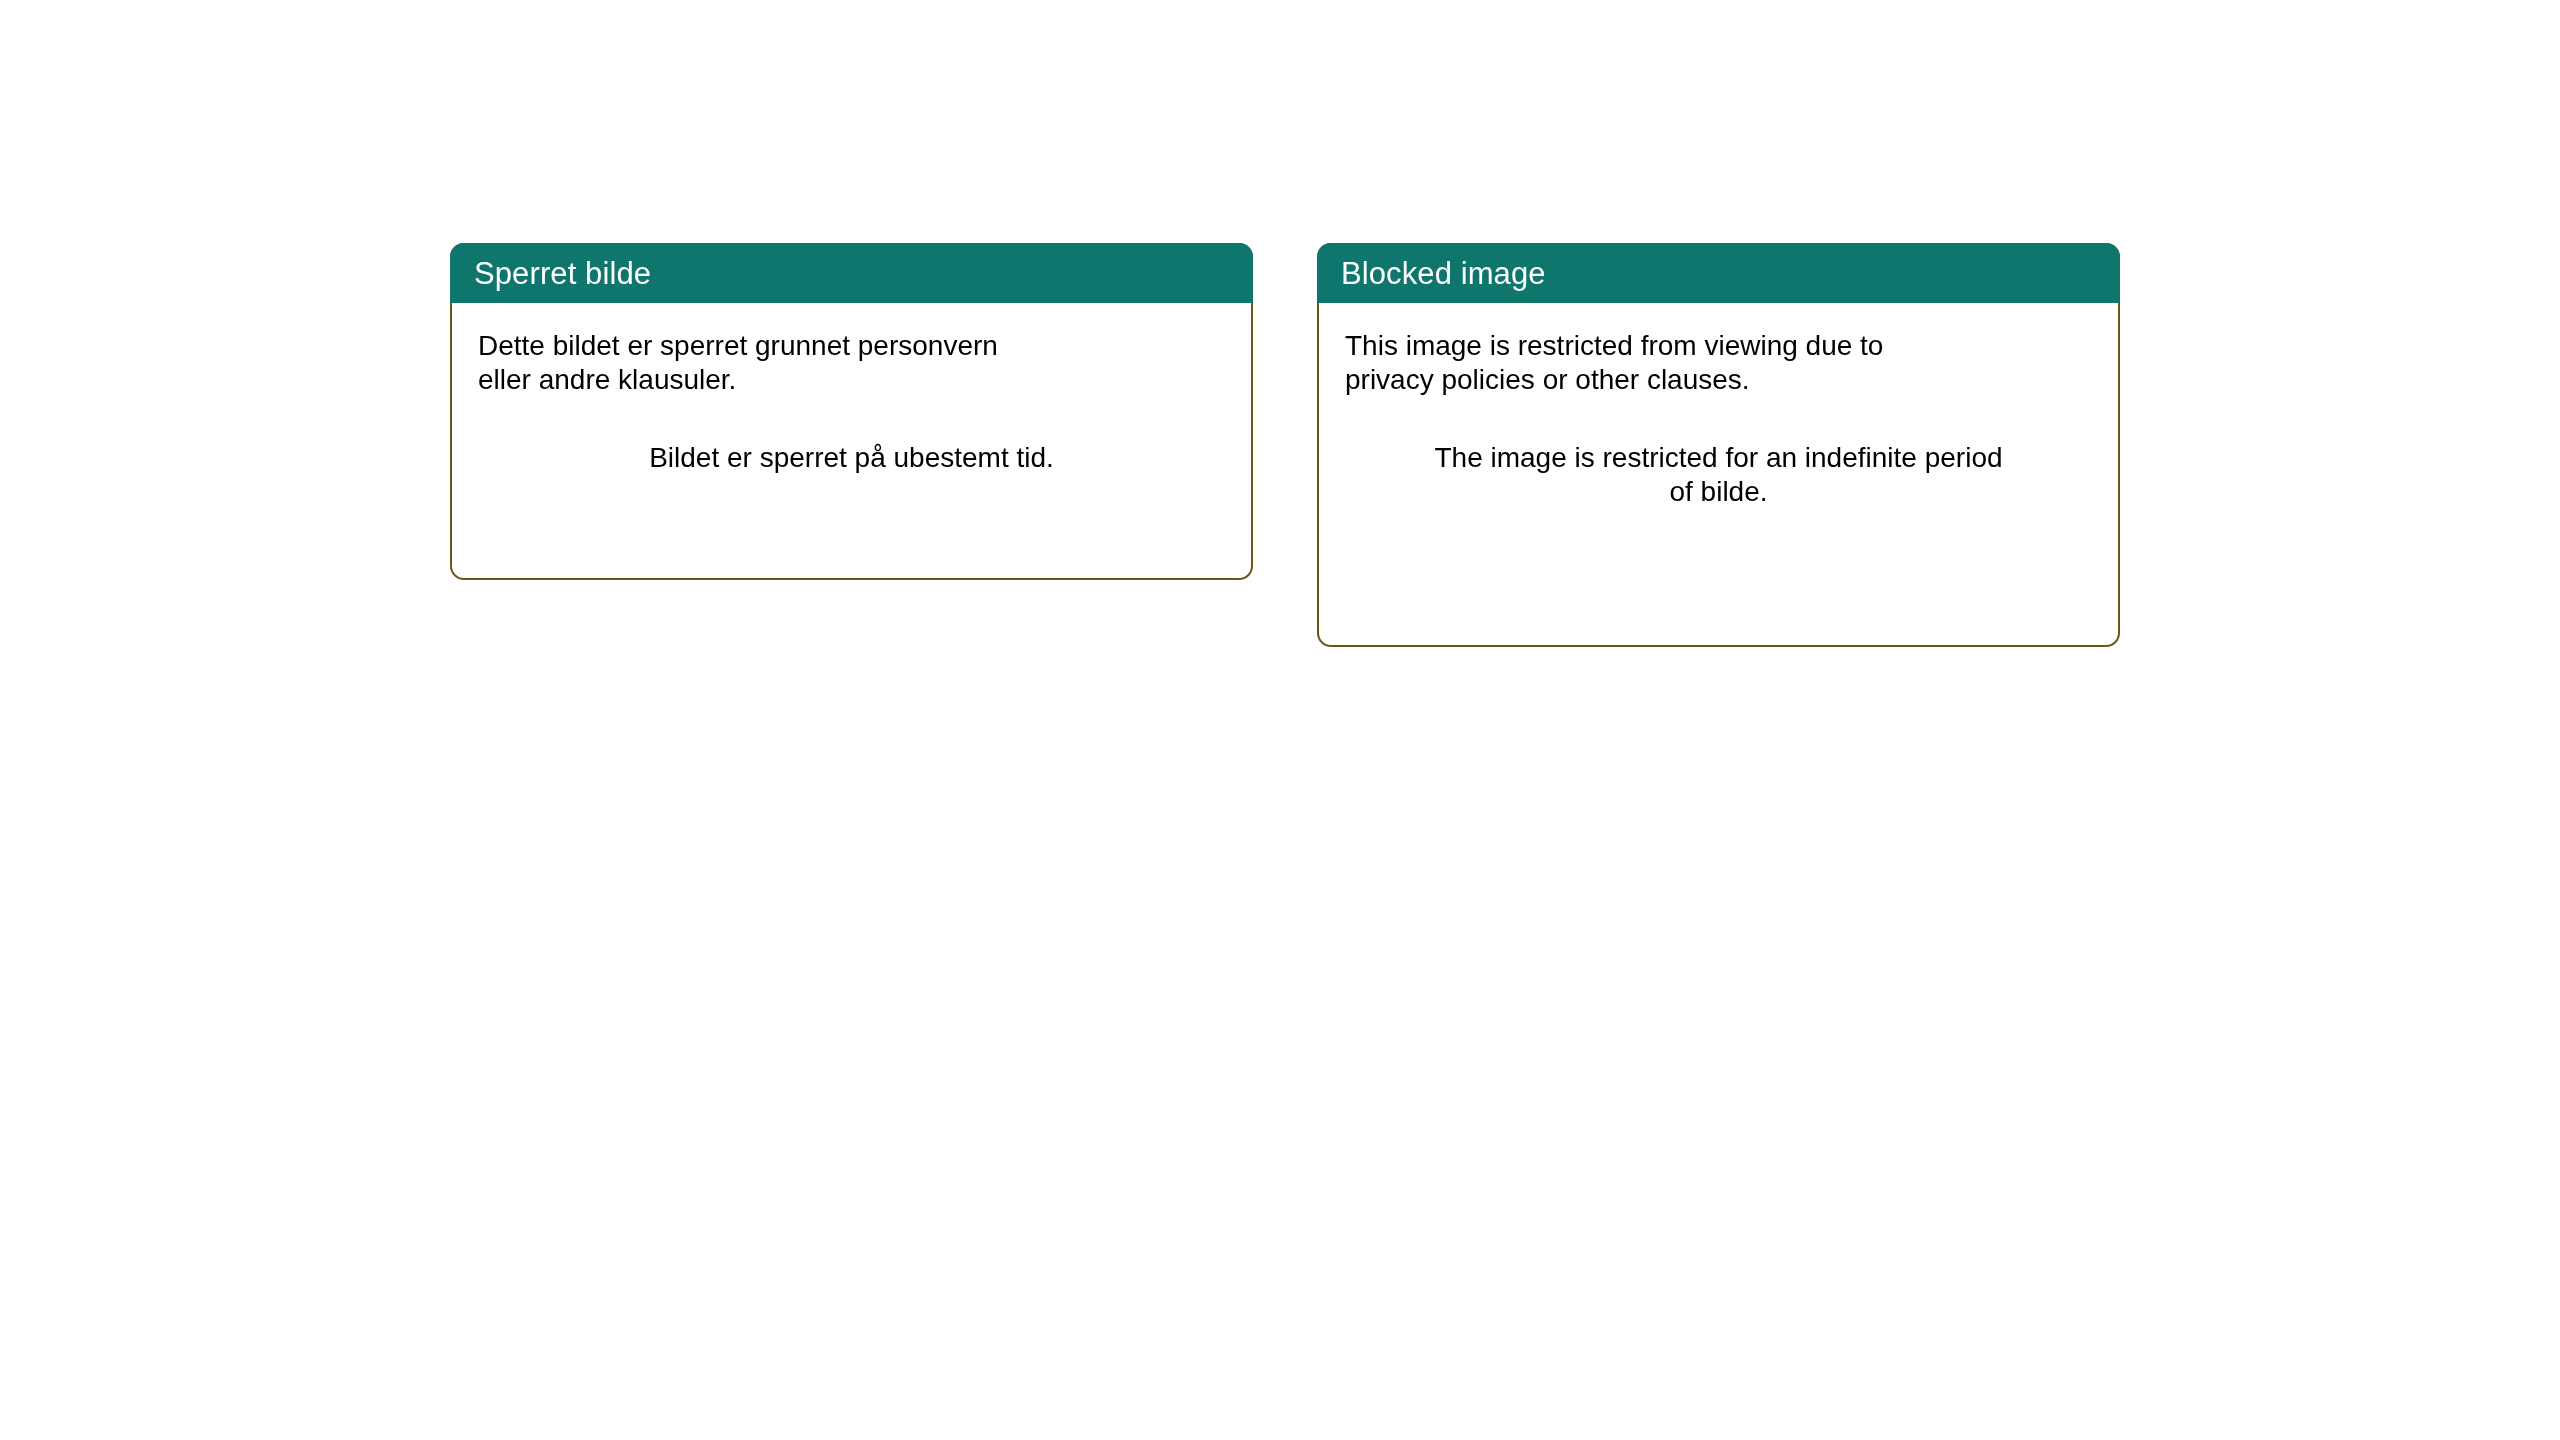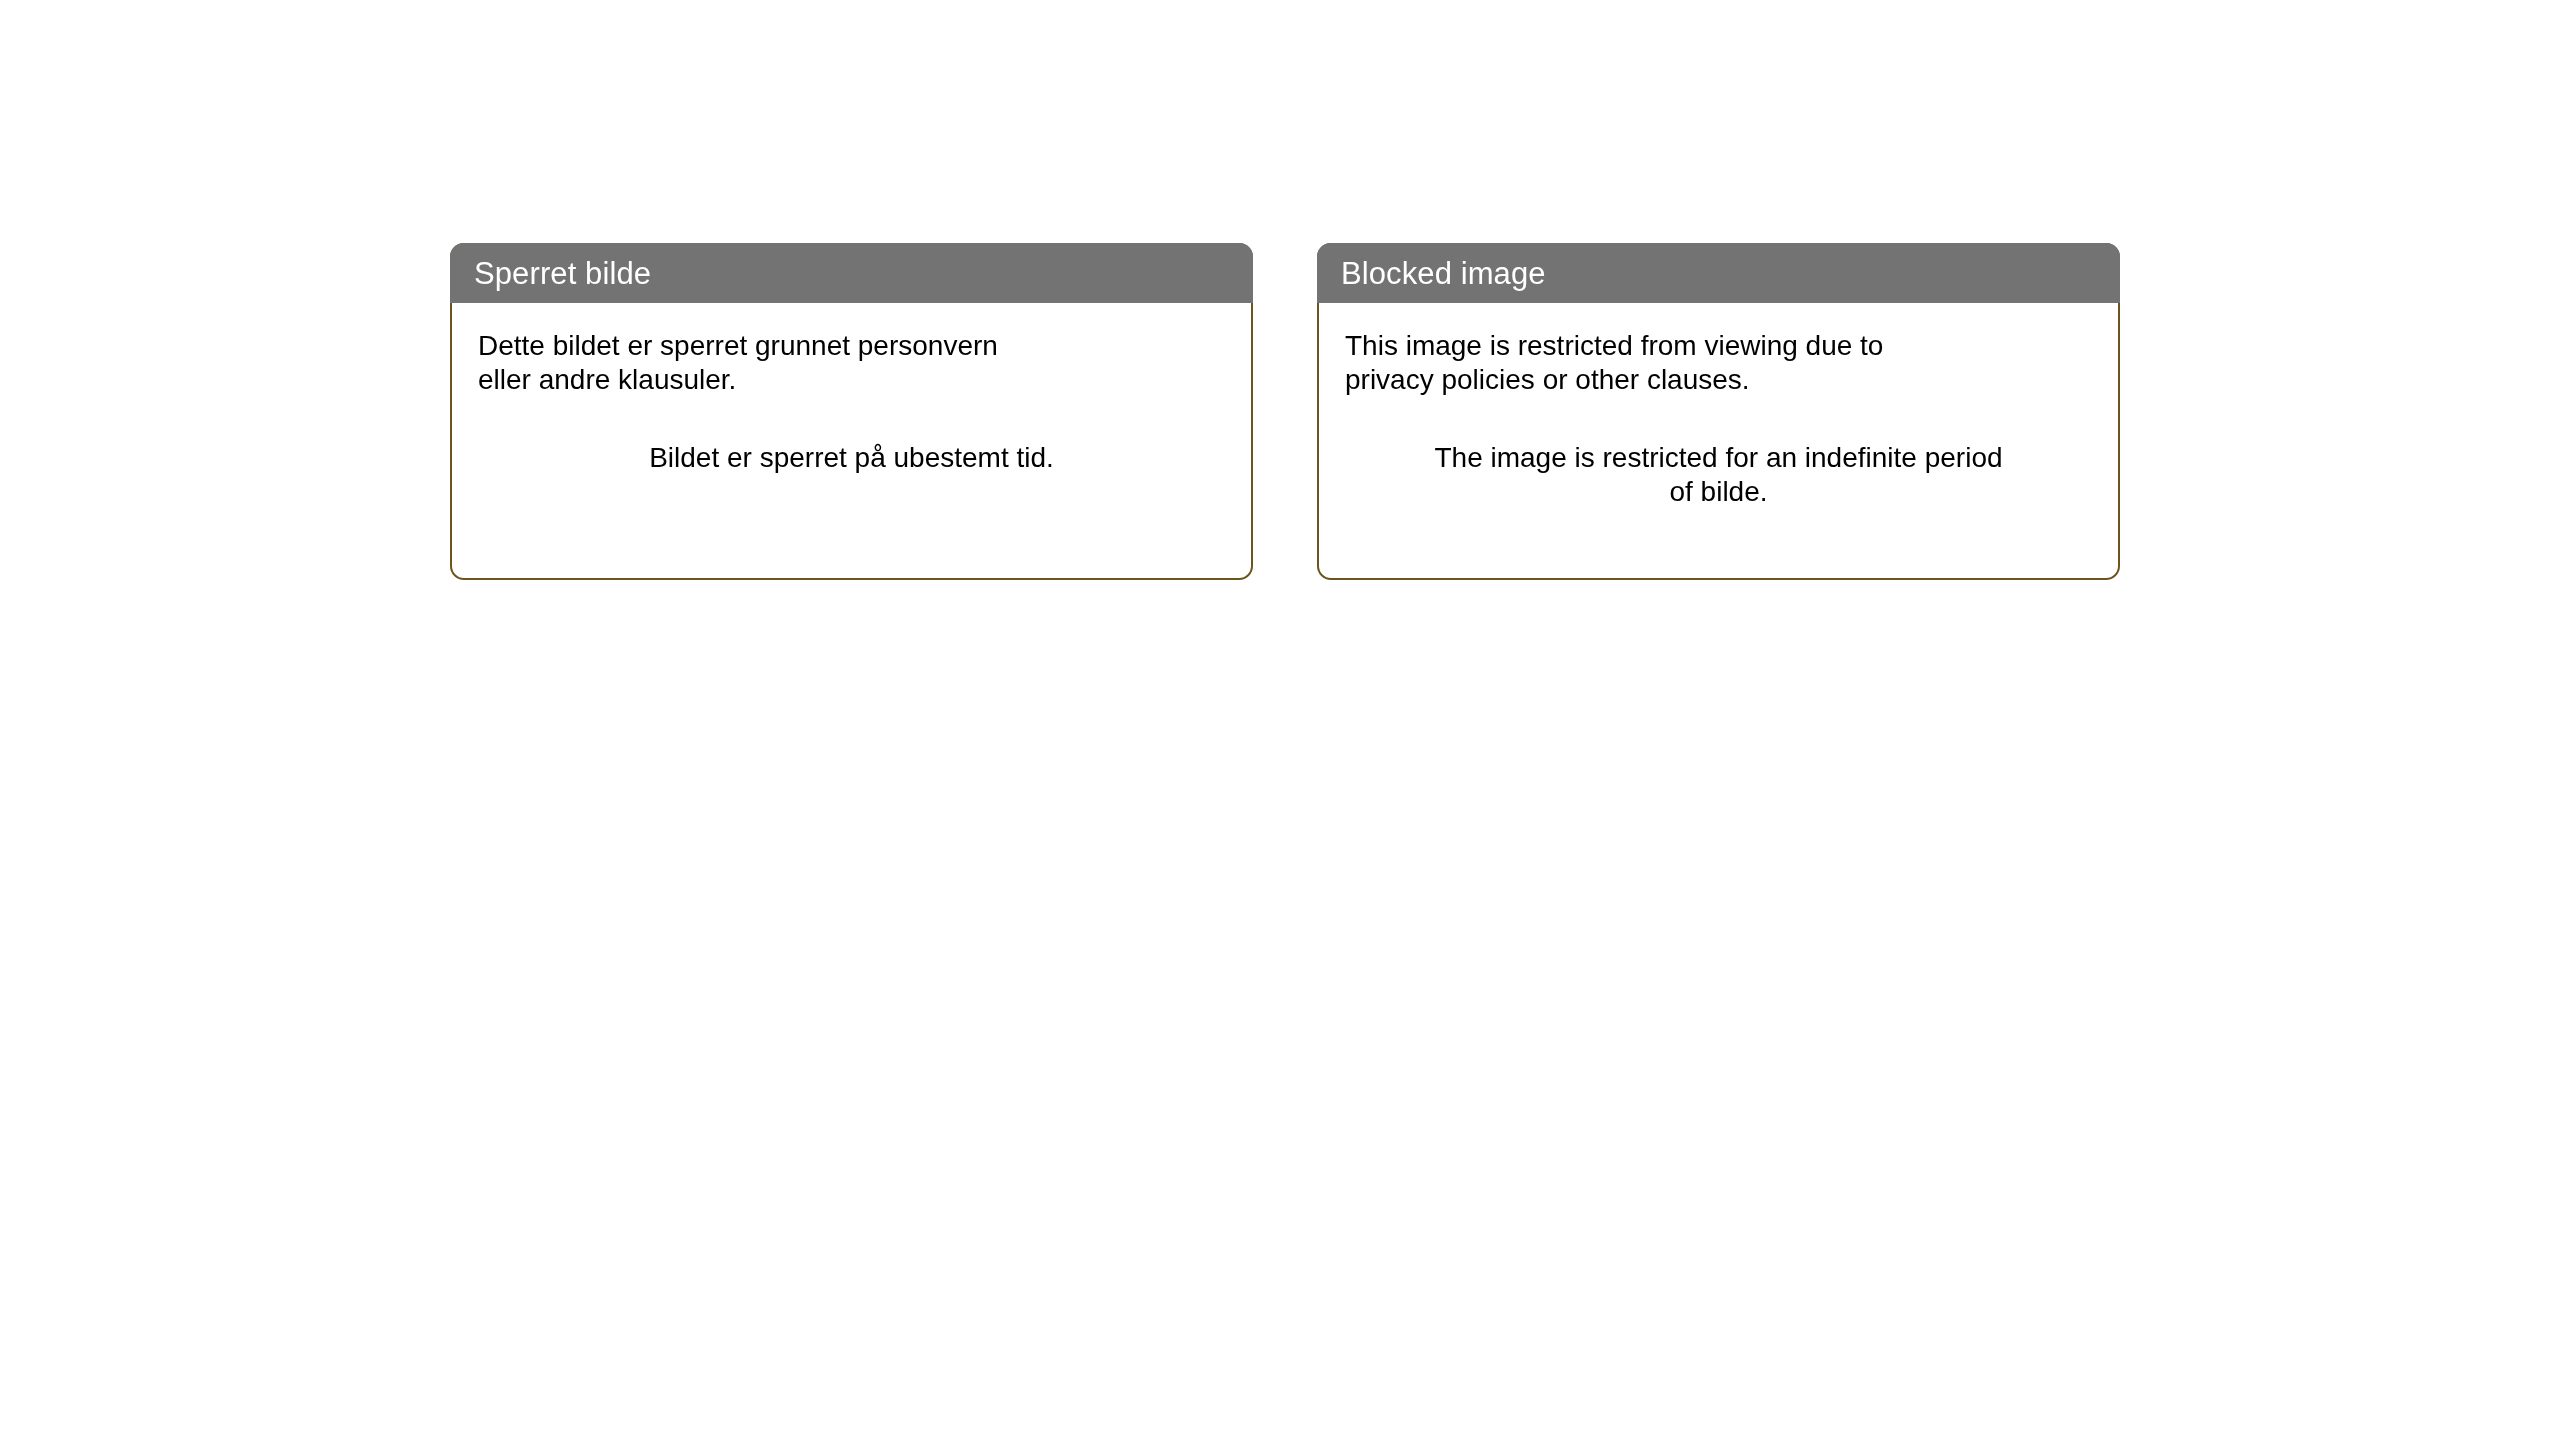--- a/index.html
+++ b/index.html
@@ -35,32 +35,32 @@
     left: 450px;
     top: 243px;
     width: 803px;
     height: 337px;
   }
 
   .notice-card.card-en {
     left: 1317px;
     top: 243px;
     width: 803px;
-    height: 337px;
+    height: 404px;
   }
 
   
   .card-header {
     position: absolute;
     left: -2px;
     top: -2px;
     width: 803px;
     height: 60px;
     box-sizing: border-box;
-    background: #737373;
+    background: #0f766e;
     border-top-left-radius: 14px;
     border-top-right-radius: 14px;
     display: flex;
     align-items: center;
     padding: 0 0 0 24px;
   }
 
   .card-title {
     color: #ffffff;
     font-family: "Liberation Sans", sans-serif;

